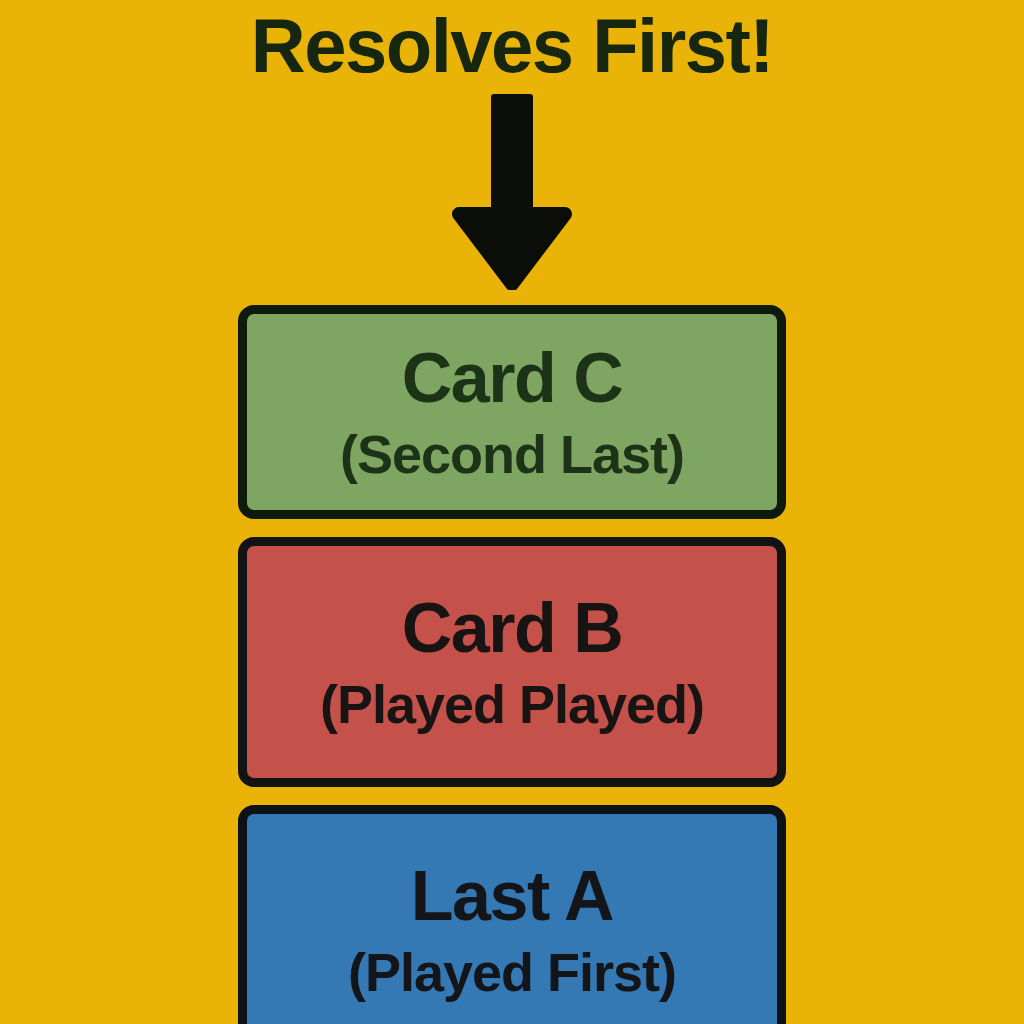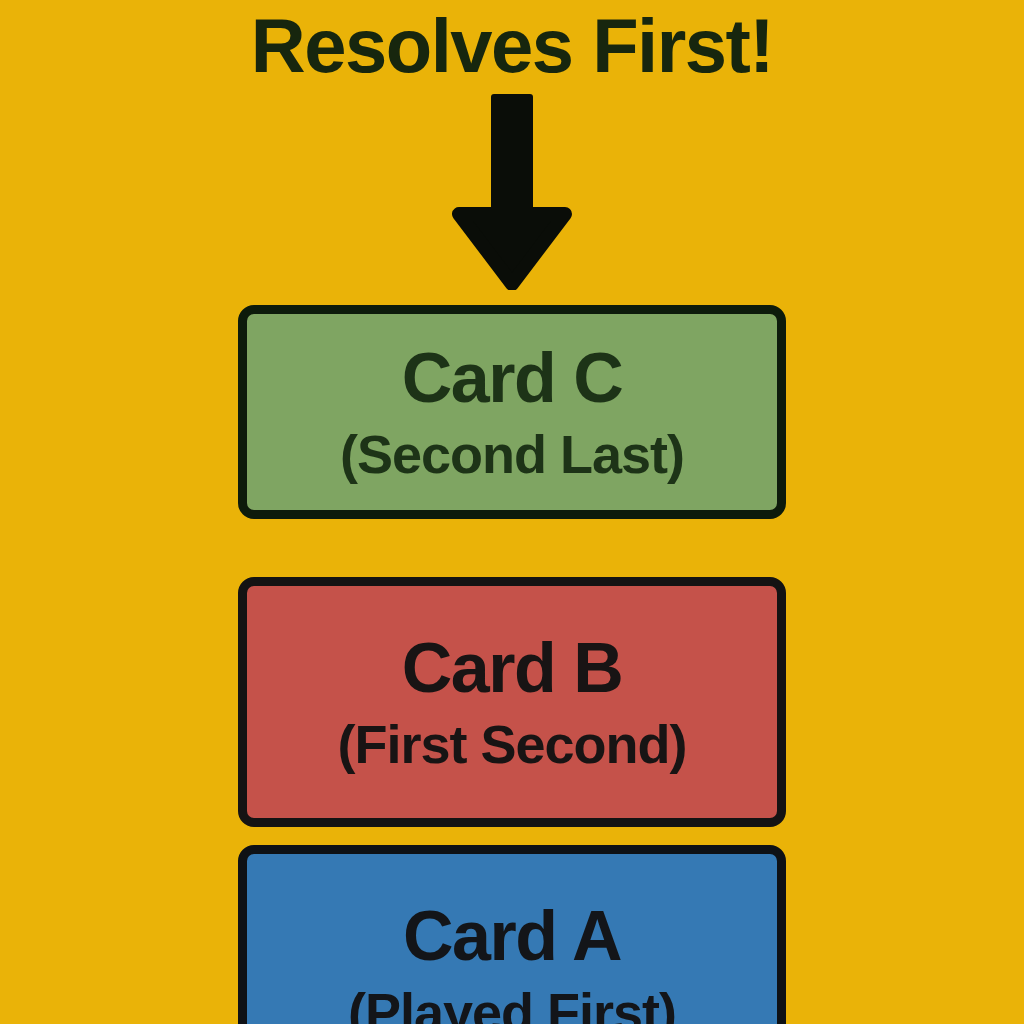--- a/index.html
+++ b/index.html
@@ -49,21 +49,21 @@
     width: 548px;
     border: 9px solid;
     border-radius: 16px;
     display: flex;
     flex-direction: column;
     align-items: center;
     justify-content: center;
     text-align: center;
   }
   .card-c { height: 214px; }
-  .card-b { height: 250px; margin-top: 40px; }
+  .card-b { height: 250px; }
   .card-a { height: 250px; } 
   .card-name {
     font-size: 70px;
     font-weight: 700;
     line-height: 1.1;
     letter-spacing: -1.5px;
   }
   .card-sub {
     font-size: 54px;
     font-weight: 700;
@@ -88,22 +88,22 @@
 
   <div class="stack">
 
     <div class="card card-c" style="background-color: rgb(127, 165, 98); border-color: rgb(13, 27, 11); color: rgb(29, 51, 23);">
       <div class="card-name">Card C</div>
       <div class="card-sub">(Second Last)</div>
     </div>
 
     <div class="card card-b" style="background-color: rgb(197, 82, 74); border-color: rgb(20, 19, 19); color: rgb(24, 20, 20);">
       <div class="card-name">Card B</div>
-      <div class="card-sub">(First Second)</div>
+      <div class="card-sub">(Played Played)</div>
     </div>
 
     <div class="card card-a" style="background-color: rgb(53, 121, 180); border-color: rgb(14, 17, 21); color: rgb(19, 21, 25);">
-      <div class="card-name">Card A</div>
+      <div class="card-name">Last A</div>
       <div class="card-sub">(Played First)</div>
     </div>
 
   </div>
 </div>
 
 </body></html>

